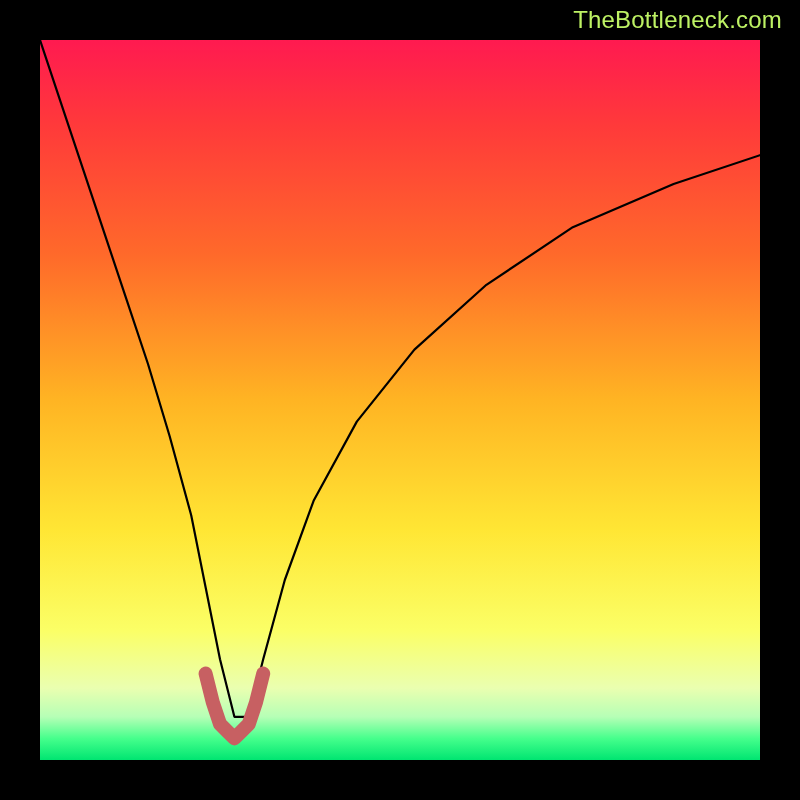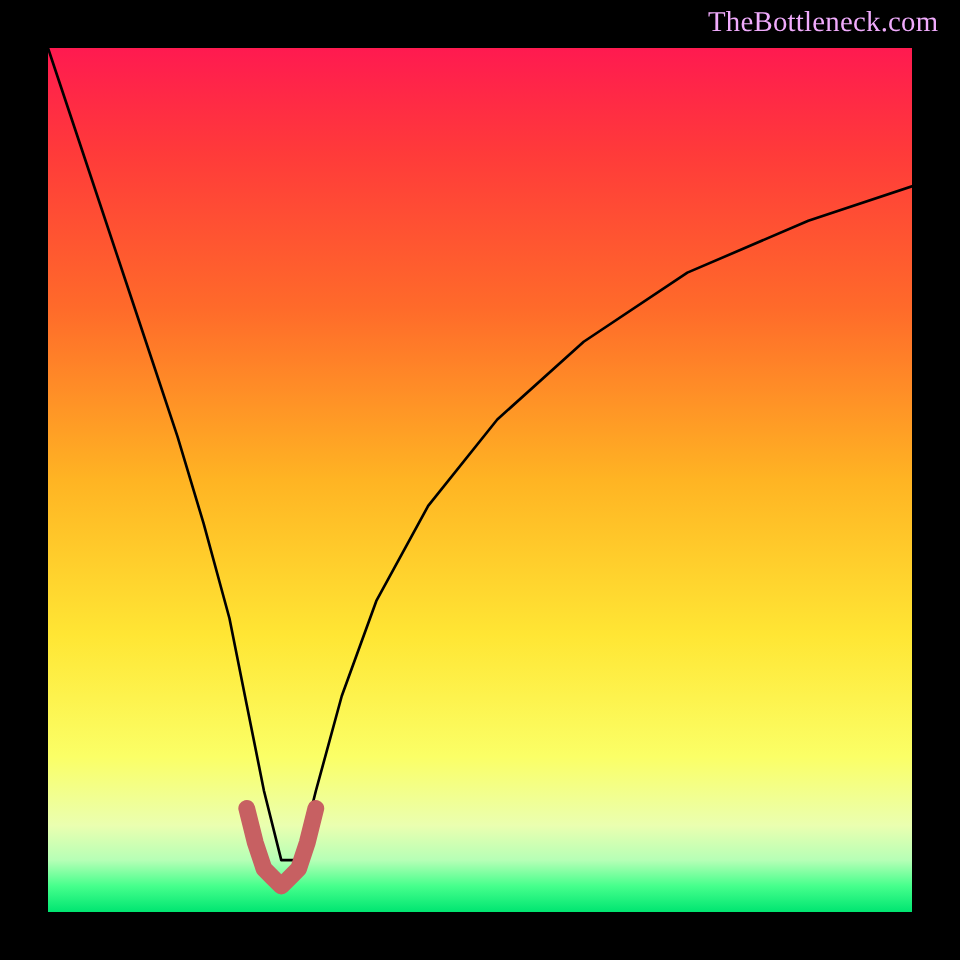--- a/index.html
+++ b/index.html
@@ -38,25 +38,24 @@
     position: absolute;
     left: 0;
     top: 0;
     width: 100%;
     height: 100%;
   }
   .watermark {
     position: absolute;
     top: 6px;
     right: 18px;
-    color: #f0abfc;
+    color: #bef264;
     font-size: 24px;
     font-weight: 500;
     letter-spacing: 0.2px;
-    font-family: Liberation Serif, serif;
   }
 </style>
 </head>
 <body>
 
 <div class="frame">
   <div class="watermark">TheBottleneck.com</div>
 
   <div class="plot-area">
     <svg class="gradient" viewBox="0 0 720 720" preserveAspectRatio="none">

